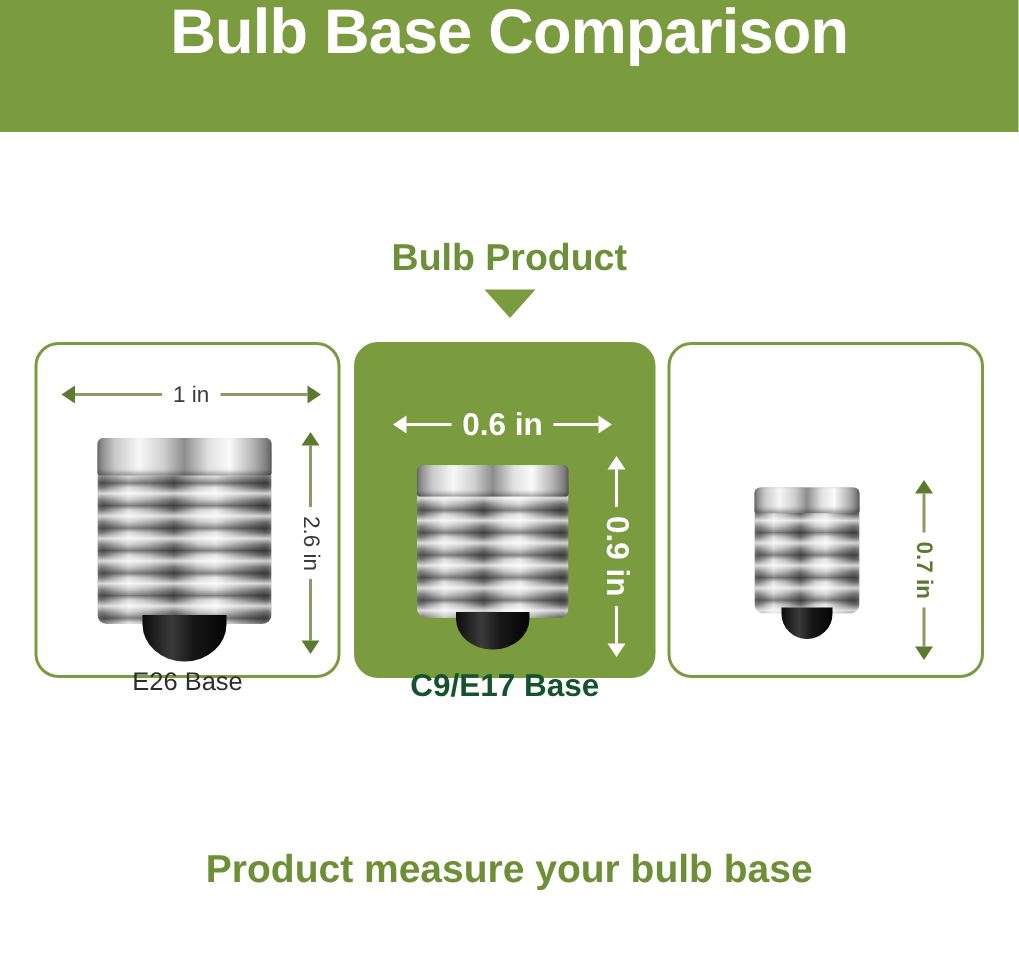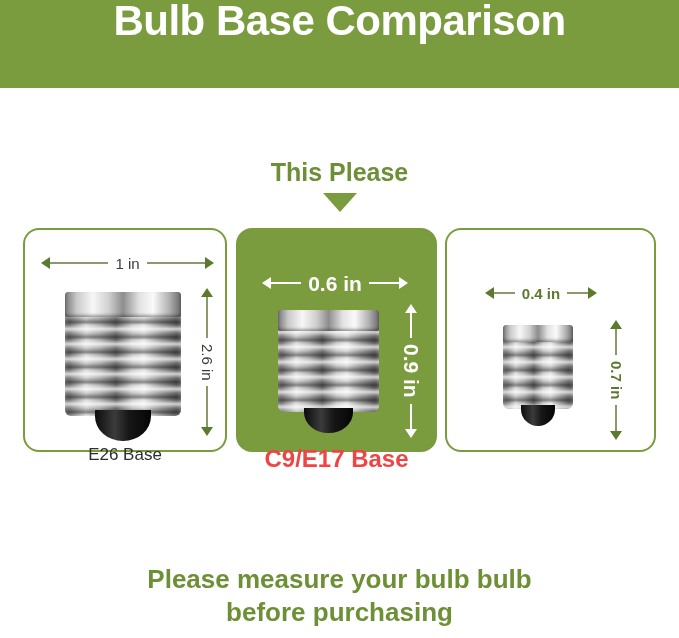--- a/index.html
+++ b/index.html
@@ -240,22 +240,22 @@
     text-align: center;
     line-height: 1.1;
     white-space: nowrap;
   }
   .caption.plain {
     color: #2e2e2e;
     font-size: 17px;
     font-weight: normal;
   }
   .caption.highlight {
-    color: #ef4444;
-    font-size: 24px;
+    color: #14532d;
+    font-size: 21px;
     font-weight: bold;
   }
   .cap-1 { left: 23px;  width: 204px; }
   .cap-2 { left: 236px; width: 201px; }
   .cap-3 { left: 445px; width: 211px; }
 
   
   .footer-note {
     position: absolute;
     left: 0;
@@ -270,21 +270,21 @@
   .footer-note span { display: block; }
 </style>
 </head>
 <body>
 
 <div class="header-banner">
   <div class="header-title">Bulb Base Comparison</div>
 </div>
 
 <div class="this-product-wrap">
-  <span class="this-product-label">This Please</span>
+  <span class="this-product-label">Bulb Product</span>
   <span class="this-product-arrow"></span>
 </div>
 
 <div class="panels-row">
 
   <div class="panel plain panel-1">
     <div class="dim-h dim-dark p1-dim-h">
       <span class="head-l"></span>
       <span class="line"></span>
       <span class="label">1 in</span>
@@ -325,27 +325,20 @@
     <div class="dim-v dim-white p2-dim-v">
       <span class="head-t"></span>
       <span class="line"></span>
       <span class="label">0.9 in</span>
       <span class="line"></span>
       <span class="head-b"></span>
     </div>
   </div>
 
   <div class="panel plain panel-3">
-    <div class="dim-h dim-dark greenlabel p3-dim-h">
-      <span class="head-l"></span>
-      <span class="line"></span>
-      <span class="label">0.4 in</span>
-      <span class="line"></span>
-      <span class="head-r"></span>
-    </div>
 
     <div class="bulb bulb-3">
       <span class="bulb-body"></span>
       <span class="bulb-collar"></span>
       <span class="bulb-tip"></span>
     </div>
 
     <div class="dim-v dim-dark greenlabel p3-dim-v">
       <span class="head-t"></span>
       <span class="line"></span>
@@ -355,15 +348,14 @@
     </div>
   </div>
 </div>
 
 <div class="captions-row">
   <div class="caption plain cap-1">E26 Base</div>
   <div class="caption highlight cap-2">C9/E17 Base</div>
 </div>
 
 <div class="footer-note">
-  <span>Please measure your bulb bulb</span>
-  <span>before purchasing</span>
+  <span>Product measure your bulb base</span>
 </div>
 
 </body></html>

